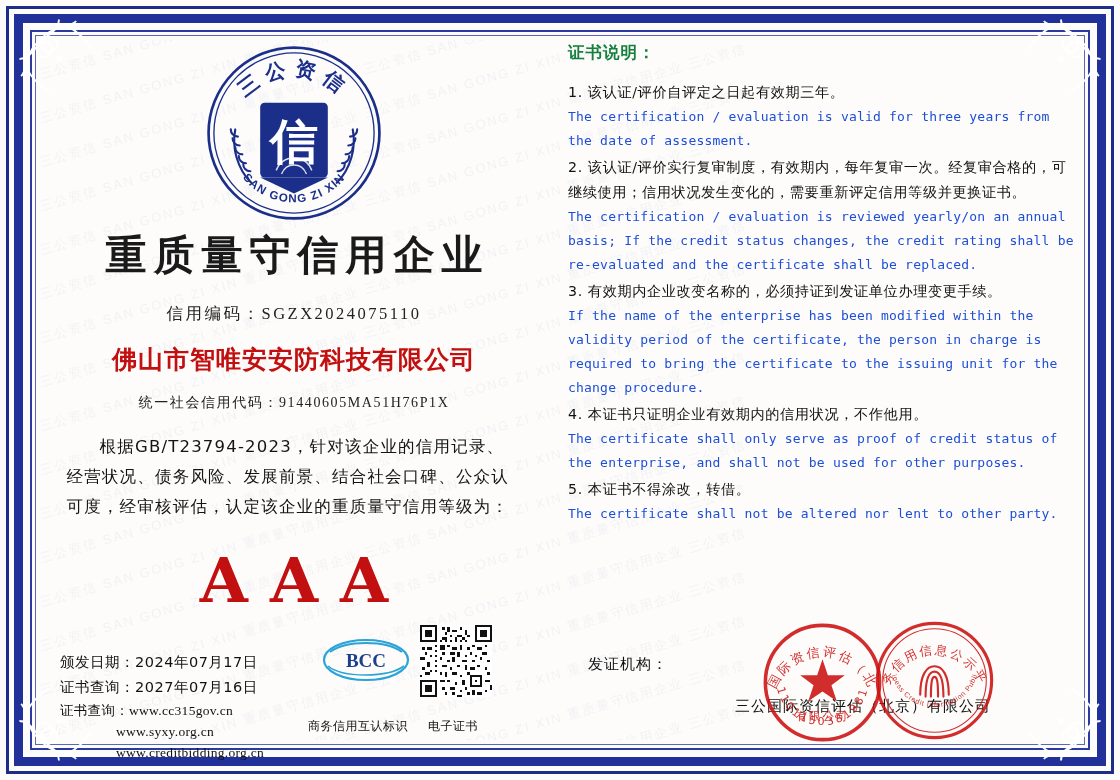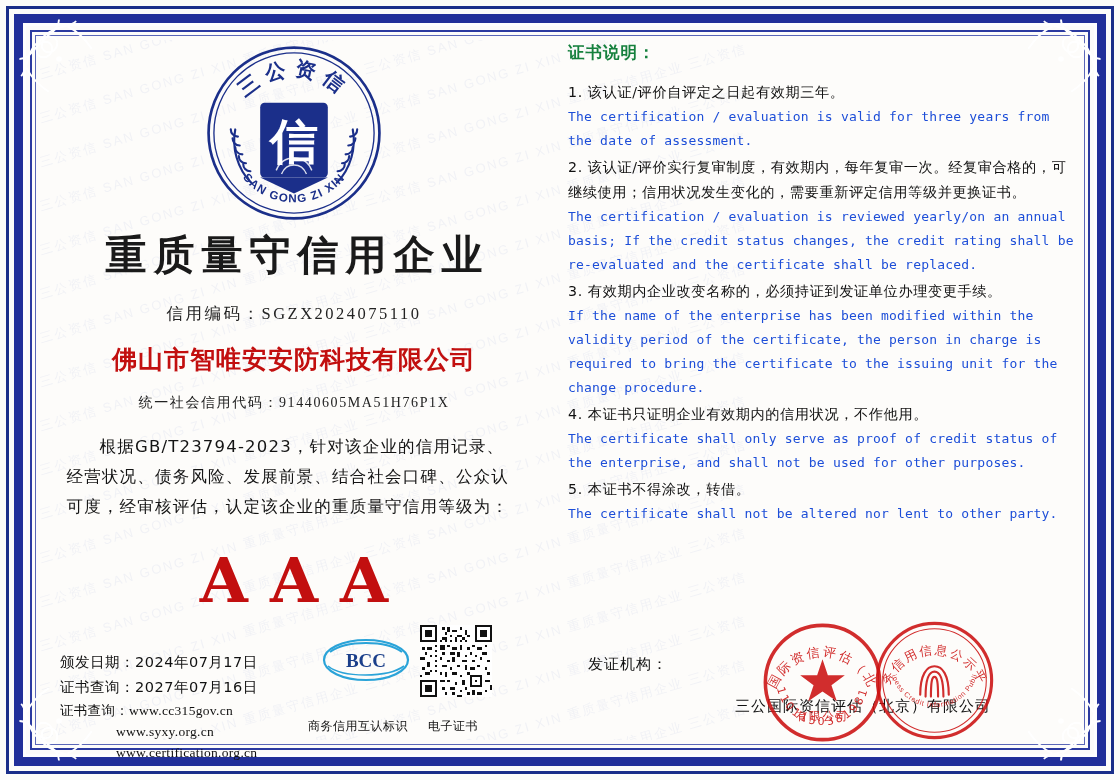--- a/index.html
+++ b/index.html
@@ -389,21 +389,21 @@
     <div class="body-text">根据GB/T23794-2023，针对该企业的信用记录、经营状况、债务风险、发展前景、结合社会口碑、公众认可度，经审核评估，认定该企业的重质量守信用等级为：</div>
 
     <div class="grade">AAA</div>
   </div>
 
   <div class="footer-left">
     <div class="row">颁发日期：2024年07月17日</div>
     <div class="row">证书查询：2027年07月16日</div>
     <div class="row url"><span class="q-label">证书查询：</span><span>www.cc315gov.cn</span></div>
     <div class="row url" style="padding-left:56px">www.syxy.org.cn</div>
-    <div class="row url" style="padding-left:56px">www.certification.org.cn</div>
+    <div class="row url" style="padding-left:56px">www.creditbidding.org.cn</div>
   </div>
 
   <div class="bcc">
     <svg width="88" height="56" viewBox="0 0 88 56">
       <ellipse cx="44" cy="28" rx="42" ry="20" fill="none" stroke="#2aa3d8" stroke-width="2.2"></ellipse>
       <path d="M8 20 C24 8 64 8 80 20" fill="none" stroke="#2aa3d8" stroke-width="2"></path>
       <path d="M6 34 C20 46 66 46 82 34" fill="none" stroke="#2aa3d8" stroke-width="1.6"></path>
       <text x="44" y="35" text-anchor="middle" font-size="19" font-weight="bold" fill="#1b3f8a" font-family="Liberation Serif, serif">BCC</text>
     </svg>
   </div>

